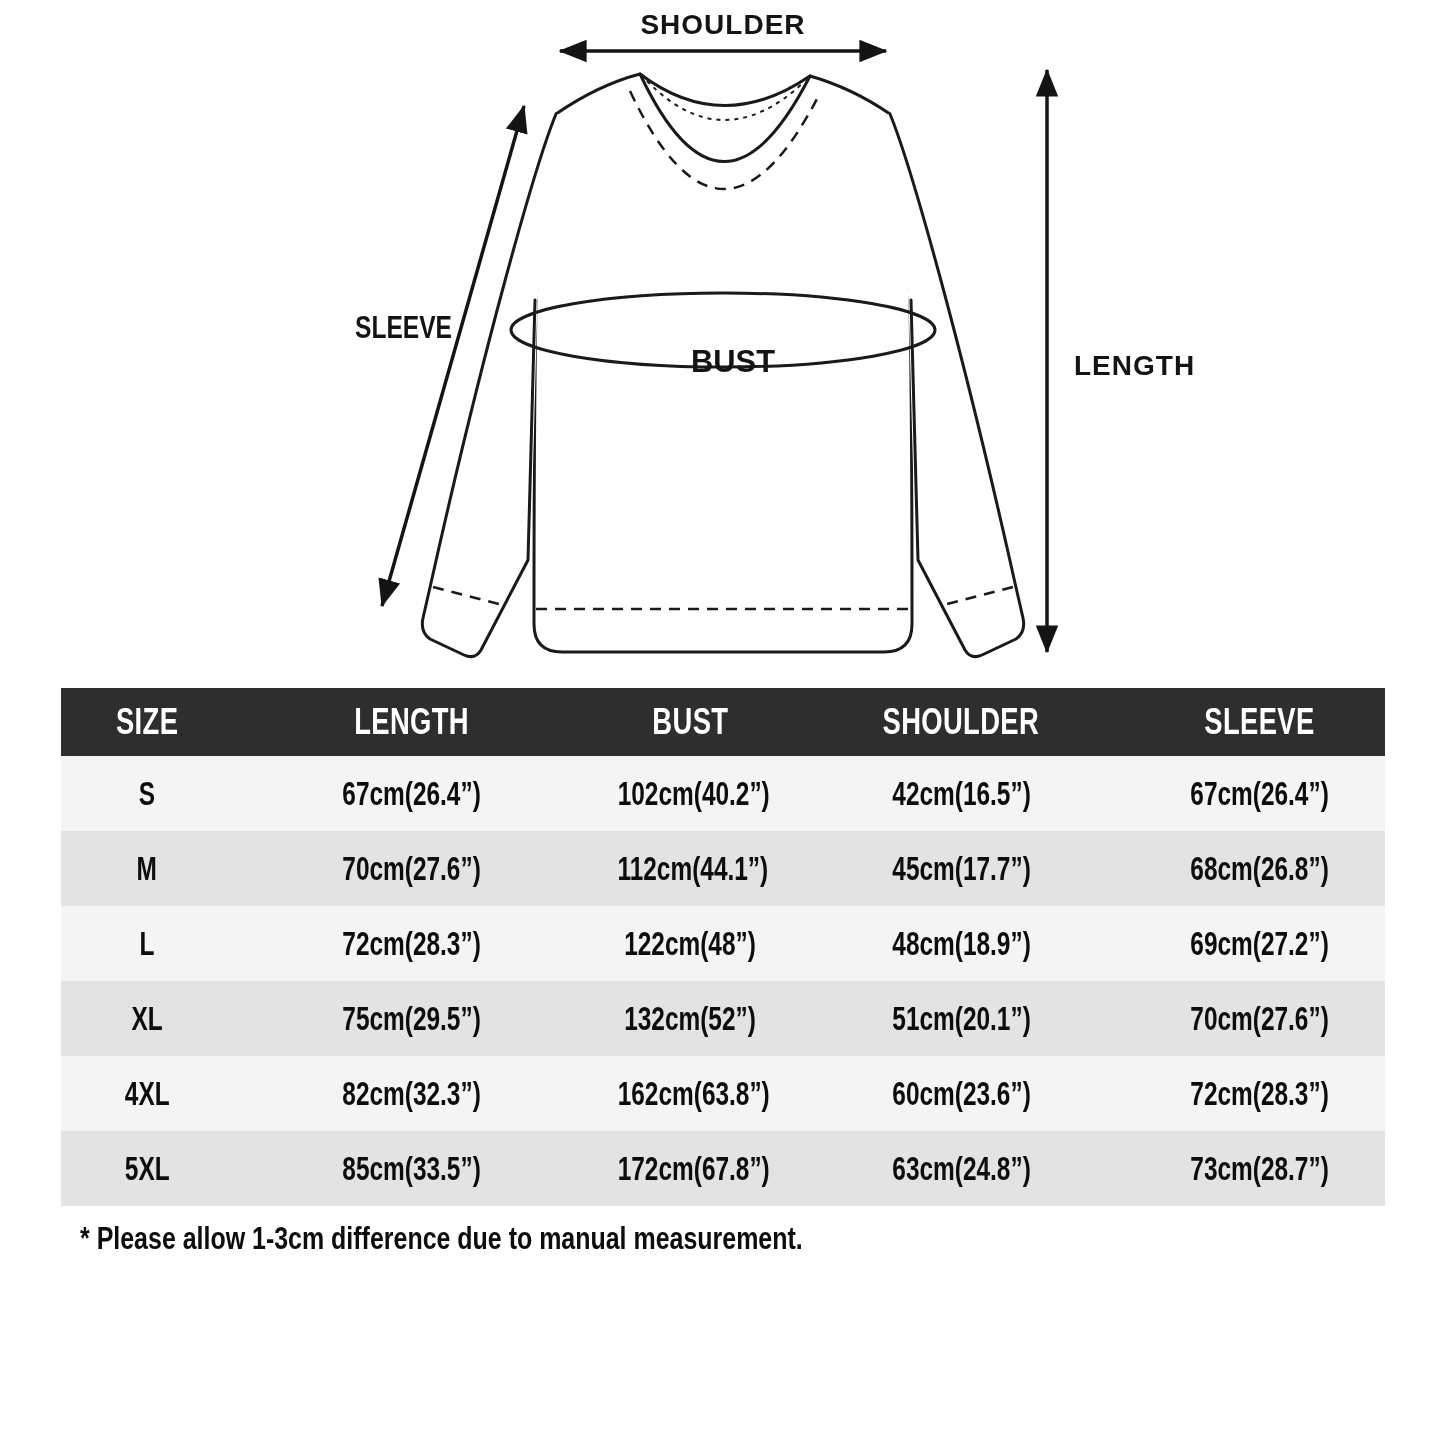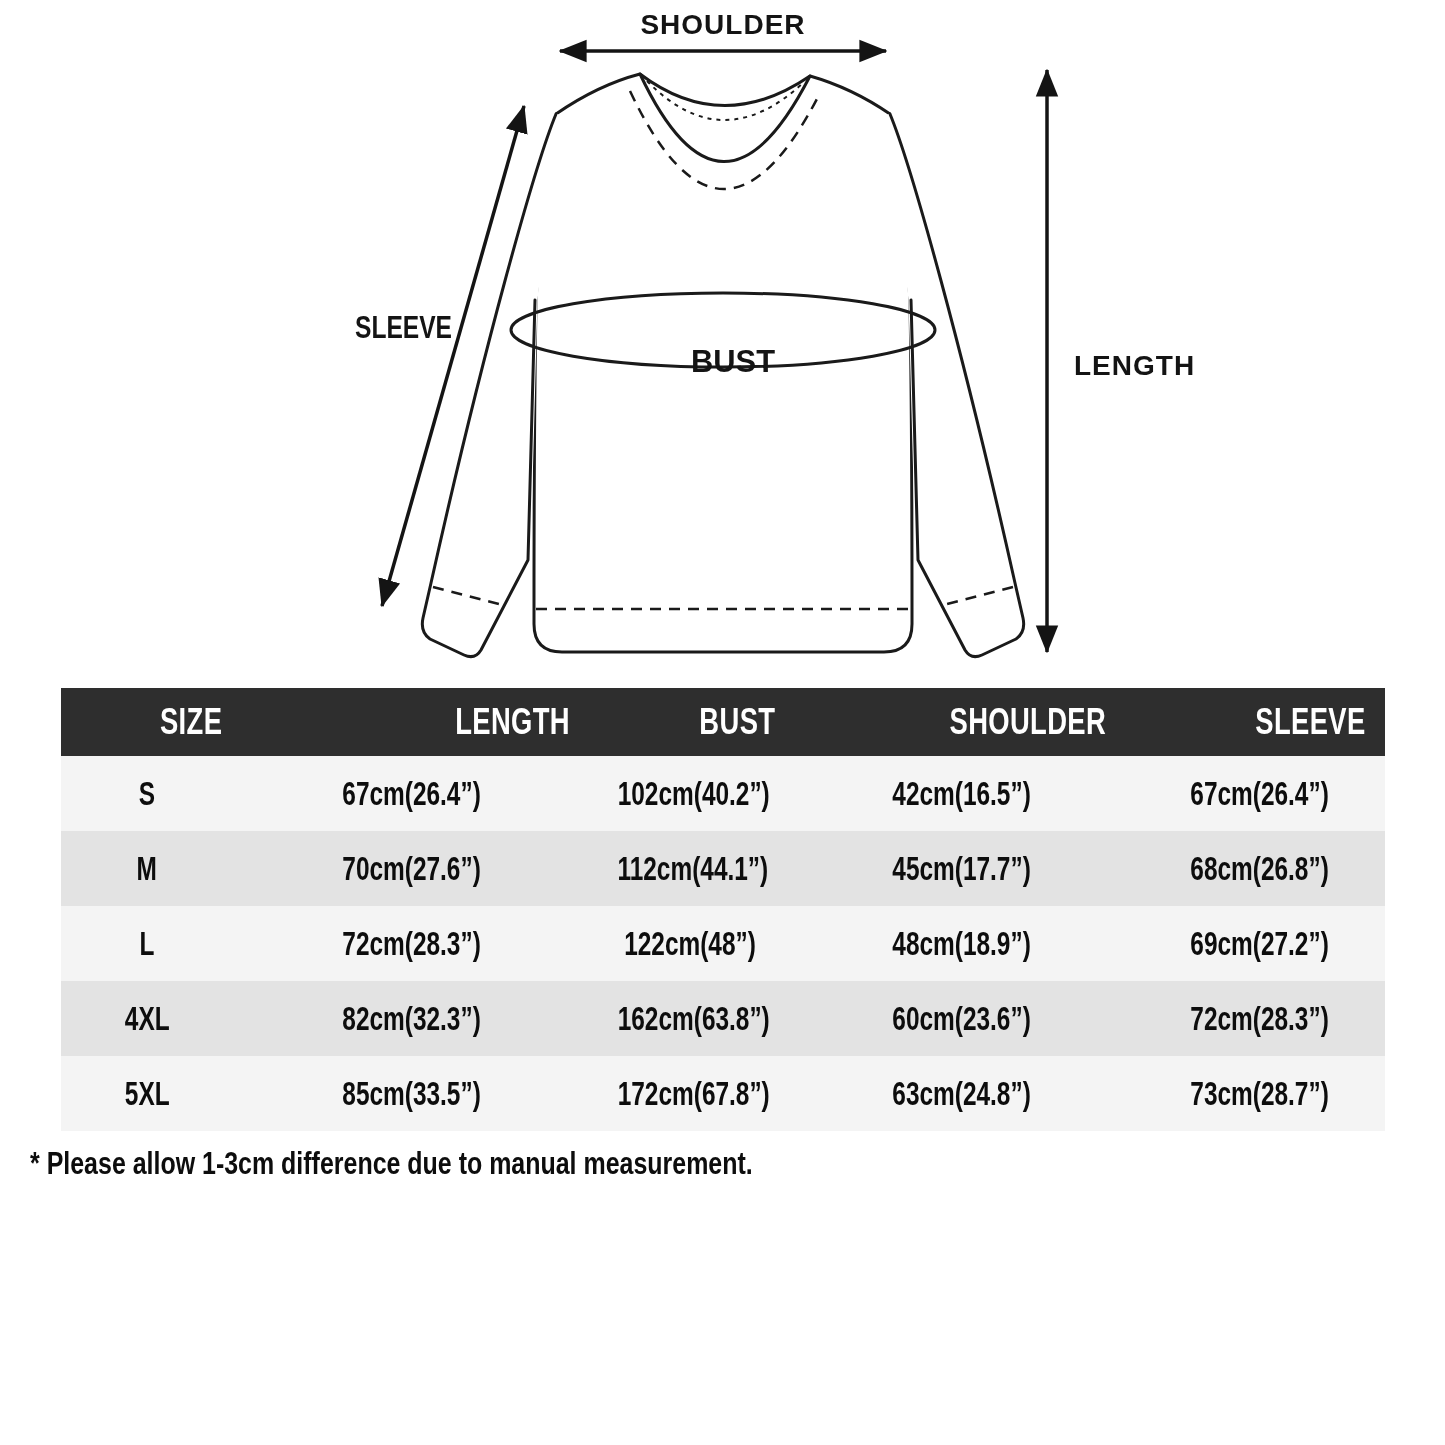--- a/index.html
+++ b/index.html
@@ -12,31 +12,31 @@
   .fillwhite{fill:#ffffff;stroke:#ffffff;stroke-width:5;}
   .bodyfill{fill:#ffffff;}
   .dashfine{fill:none;stroke:#1a1a1a;stroke-width:2;stroke-dasharray:4 5;}
   .dashcoarse{fill:none;stroke:#1a1a1a;stroke-width:2.5;stroke-dasharray:11 8;}
   .arrow{fill:none;stroke:#141414;stroke-width:3.5;}
   .dlabel{font-family:"Liberation Sans", sans-serif;font-weight:bold;fill:#141414;}
   .big{font-size:28px;letter-spacing:1px;}
 
   
   .size-table{width:1324px;margin:2px 0 0 61px;border-collapse:collapse;table-layout:fixed;}
-  .size-table th{background:#2e2e2e;height:68px;text-align:right;vertical-align:middle;padding:0;}
+  .size-table th{background:#2e2e2e;height:68px;text-align:center;vertical-align:middle;padding:0;}
   .size-table td{height:75px;text-align:center;vertical-align:middle;padding:0;}
   .size-table tbody tr:nth-child(odd){background:#f4f4f4;}
   .size-table tbody tr:nth-child(even){background:#e3e3e3;}
   .hcell{display:inline-block;transform:scaleX(0.74);transform-origin:center;
     color:#ffffff;font-weight:bold;font-size:37px;letter-spacing:0.5px;white-space:nowrap;}
   .ccell{display:inline-block;transform:scaleX(0.74);transform-origin:center;
     color:#0d0d0d;font-weight:bold;font-size:33px;white-space:nowrap;}
 
   
-  .footnote{margin:14px 0 0 30px;}
+  .footnote{margin:14px 0 0 80px;}
   .footnote span{display:inline-block;transform:scaleX(0.78);transform-origin:left center;
     font-weight:bold;font-size:32px;color:#0d0d0d;white-space:nowrap;}
 </style>
 </head>
 <body>
 
 <div class="page">
 
   <svg class="diagram" viewBox="0 0 1445 686">
     <defs>
@@ -116,20 +116,27 @@
         <td><span class="ccell">68cm(26.8”)</span></td>
       </tr>
       <tr>
         <td><span class="ccell">L</span></td>
         <td><span class="ccell">72cm(28.3”)</span></td>
         <td><span class="ccell">122cm(48”)</span></td>
         <td><span class="ccell">48cm(18.9”)</span></td>
         <td><span class="ccell">69cm(27.2”)</span></td>
       </tr>
       <tr>
+        <td><span class="ccell">XL</span></td>
+        <td><span class="ccell">75cm(29.5”)</span></td>
+        <td><span class="ccell">132cm(52”)</span></td>
+        <td><span class="ccell">51cm(20.1”)</span></td>
+        <td><span class="ccell">70cm(27.6”)</span></td>
+      </tr>
+      <tr>
         <td><span class="ccell">4XL</span></td>
         <td><span class="ccell">82cm(32.3”)</span></td>
         <td><span class="ccell">162cm(63.8”)</span></td>
         <td><span class="ccell">60cm(23.6”)</span></td>
         <td><span class="ccell">72cm(28.3”)</span></td>
       </tr>
       <tr>
         <td><span class="ccell">5XL</span></td>
         <td><span class="ccell">85cm(33.5”)</span></td>
         <td><span class="ccell">172cm(67.8”)</span></td>

